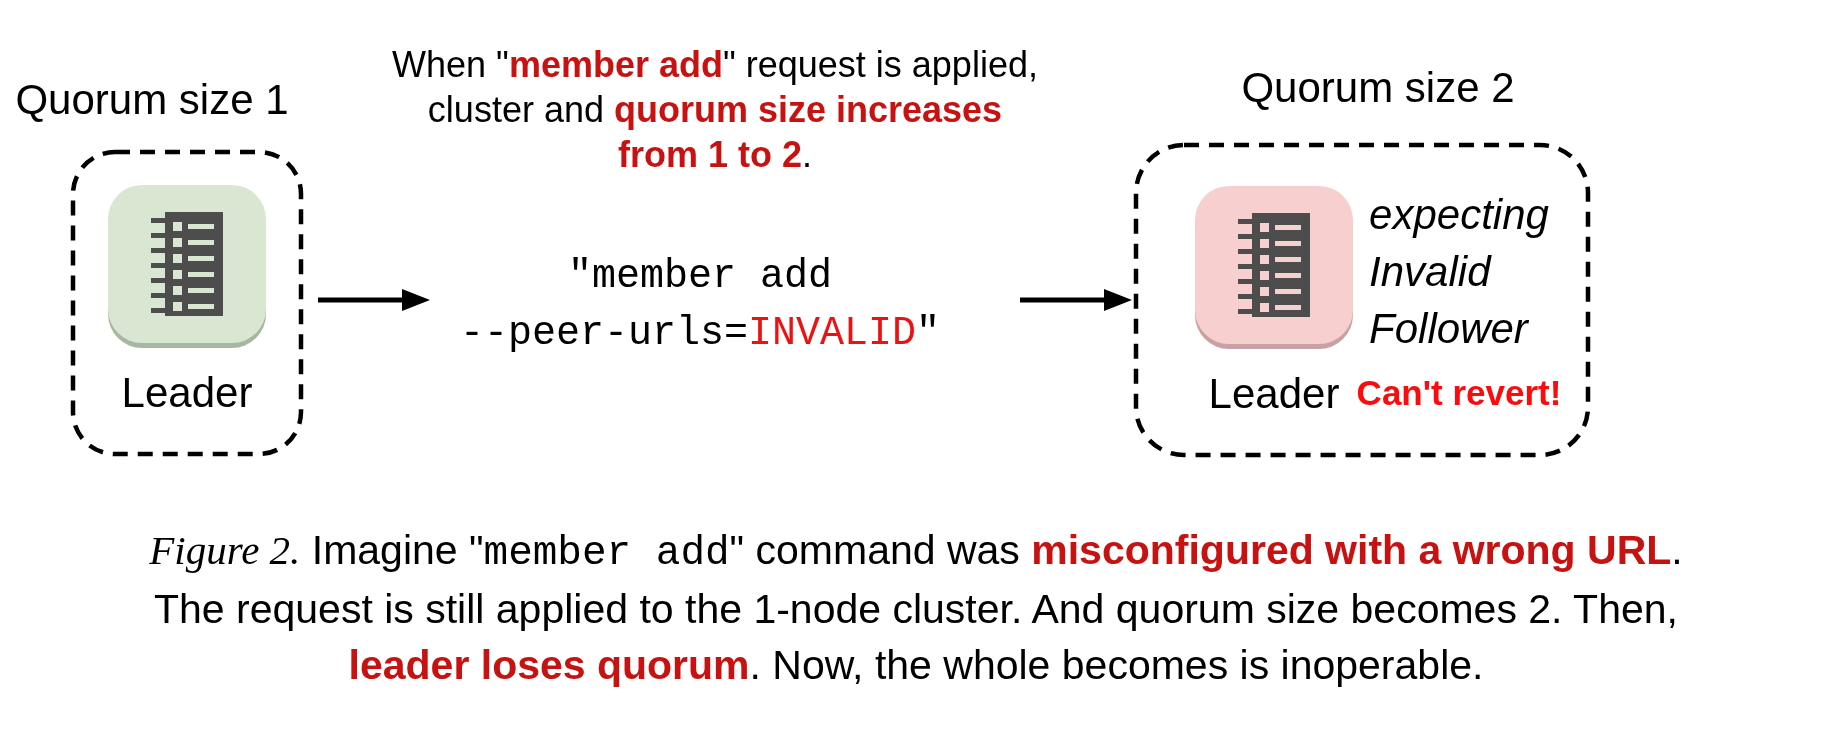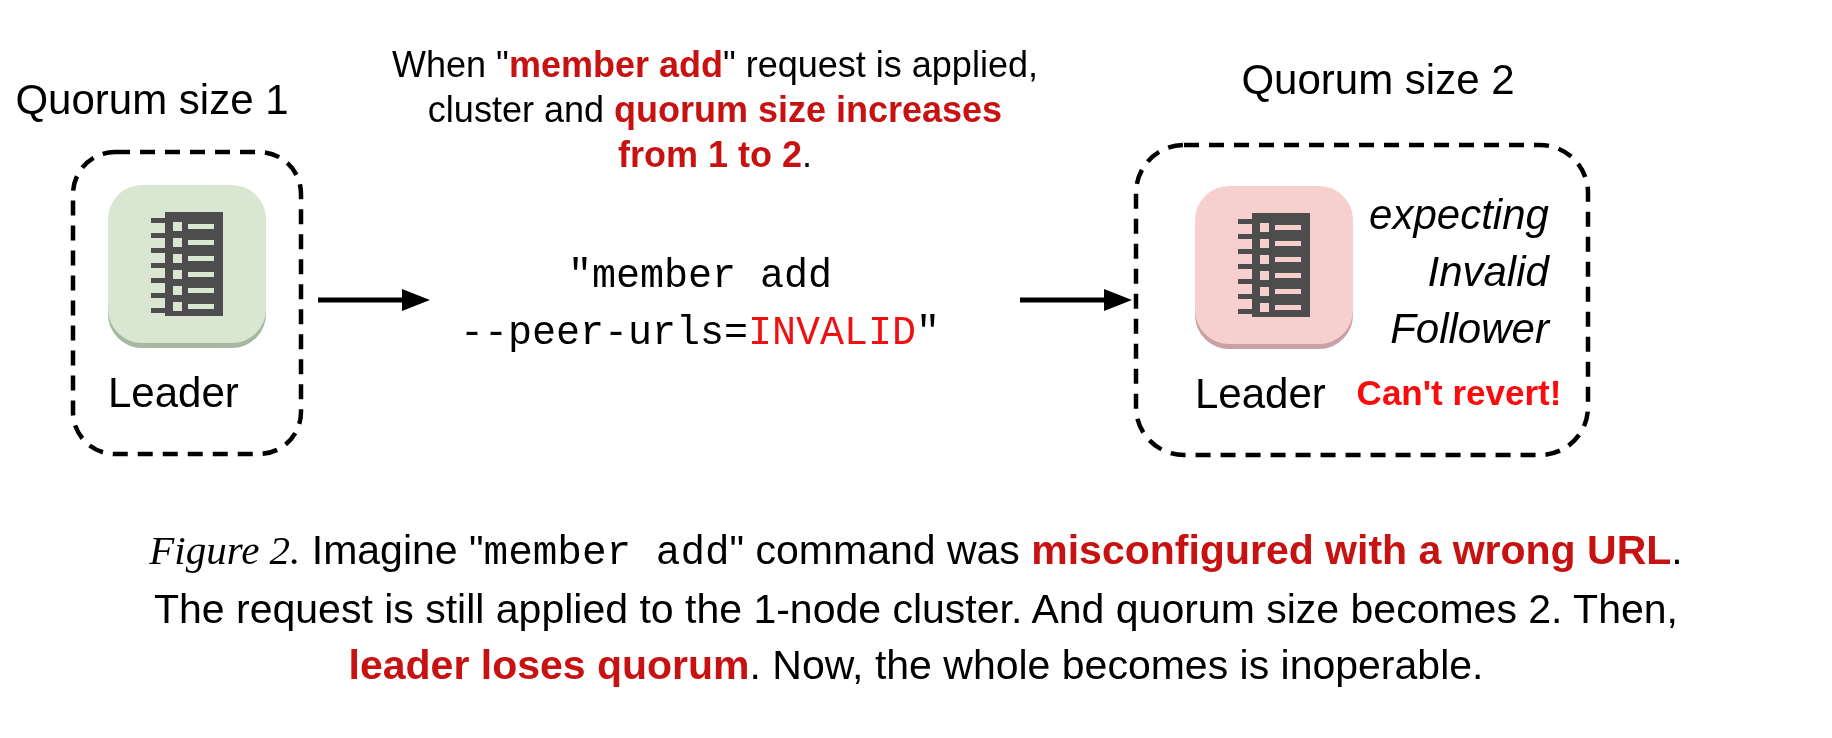--- a/index.html
+++ b/index.html
@@ -14,41 +14,41 @@
   .stage { position: absolute; inset: 0; }
 
   
   .cluster-title {
     position: absolute;
     font-size: 42px;
     text-align: center;
     white-space: nowrap;
   }
   .title-left  { left: 7px;  top: 76px; width: 290px; }
-  .title-right { left: 1218px; top: 56px; width: 320px; }
+  .title-right { left: 1218px; top: 64px; width: 320px; }
 
   
   .dashed-box { position: absolute; }
   .box-left  { left: 70px;  top: 149px; width: 234px; height: 308px; }
   .box-right { left: 1133px; top: 142px; width: 458px; height: 316px; }
   .dashed-box > svg.border { position: absolute; inset: 0; }
 
   .box-left .content {
     position: absolute; inset: 0;
     display: flex; flex-direction: column; align-items: center;
     padding-top: 36px;
   }
   .box-right .content {
     position: absolute; inset: 0;
     display: flex; flex-direction: row;
     padding: 44px 26px 0 62px;
   }
 
   
-  .node-col { display: flex; flex-direction: column; }
+  .node-col { display: flex; flex-direction: column; align-items: center; }
   .node-icon {
     width: 158px; height: 158px;
     border-radius: 34px;
     display: flex; align-items: center; justify-content: center;
   }
   .node-icon.green { background: var(--green-bg, #d8e6d2); box-shadow: 0 5px 0 var(--green-shadow, #a6b89f); }
   .node-icon.pink  { background: var(--pink-bg,  #f7cfce); box-shadow: 0 5px 0 var(--pink-shadow,  #c8a1a4); }
   .node-icon .chipfill { fill: var(--chip, #4d4d4d); }
   .node-icon.green .hole { fill: var(--green-bg, #d8e6d2); }
   .node-icon.pink  .hole { fill: var(--pink-bg,  #f7cfce); }
@@ -72,21 +72,21 @@
     position: absolute; left: 345px; top: 248px; width: 710px;
     font-family: "Liberation Mono", monospace;
     font-size: 40px; line-height: 57px; text-align: center;
     white-space: nowrap;
   }
   .mono-red { color: var(--mono-red, #ee1111); }
 
   
   .expect-col { flex: 1; display: flex; flex-direction: column; align-items: center; }
   .expecting {
-    font-size: 42px; font-style: italic; line-height: 57px; text-align: right;
+    font-size: 42px; font-style: italic; line-height: 57px; text-align: left;
   }
   .alert {
     margin-top: 16px;
     font-size: 35px; font-weight: bold;
     color: var(--alert-red, #fb0b0b);
     white-space: nowrap;
   }
 
   
   .caption {

